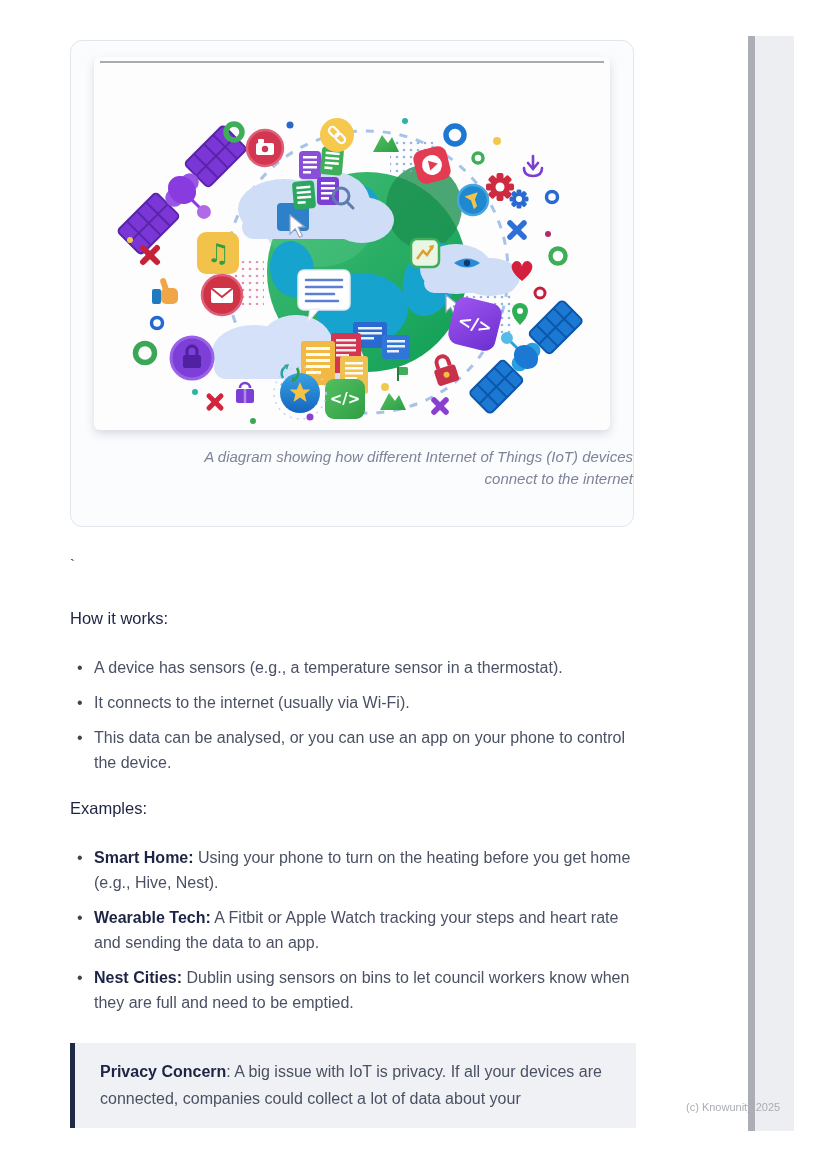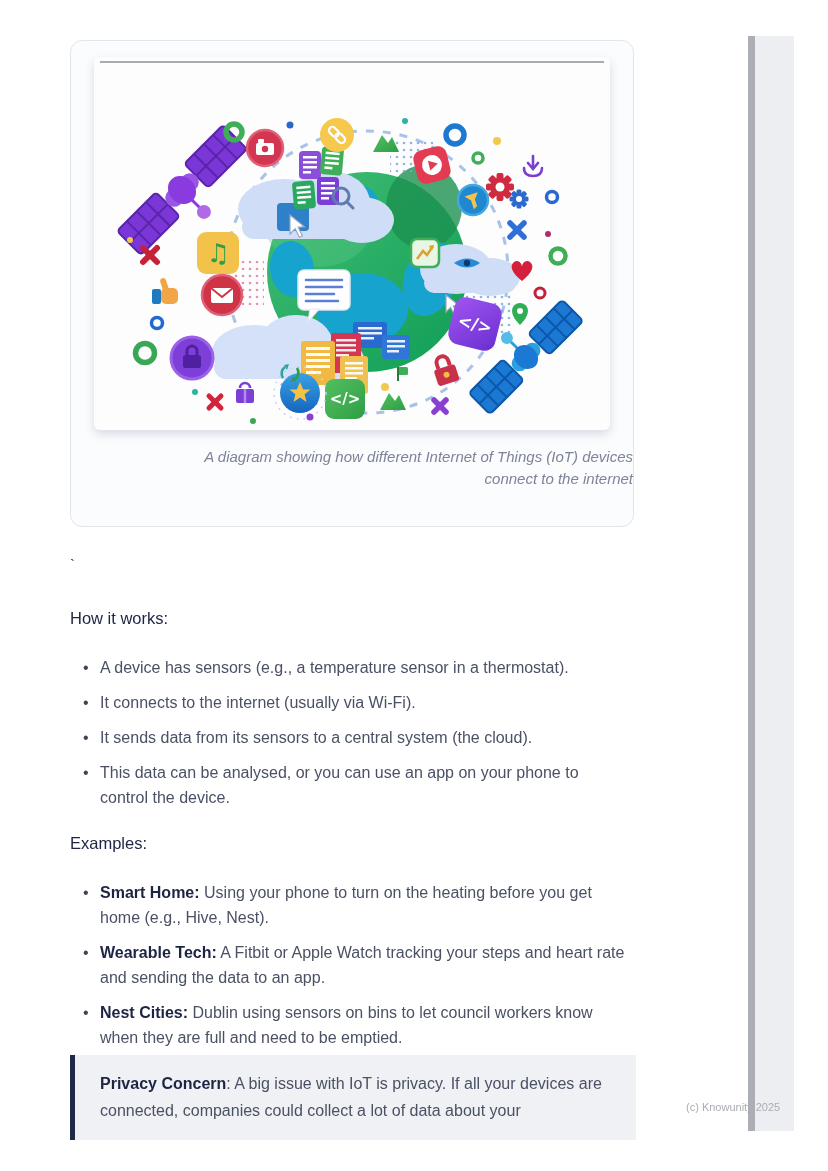--- a/index.html
+++ b/index.html
@@ -14,28 +14,28 @@
   .figure-caption{position:absolute;left:16px;right:0;top:405px;text-align:right;font-style:italic;
     color:#7d8398;font-size:15px;line-height:22px;}
 
   
   .stray{position:absolute;left:70px;top:556px;font-size:15px;color:#2b3040;}
 
   
   .content{position:absolute;left:70px;top:607px;width:566px;color:#4a5164;font-size:16px;}
   .sec{margin:0;font-size:16.5px;font-weight:400;color:#1d2444;line-height:22px;}
   .sec2{margin-top:22px;}
-  .content ul{list-style:none;margin:26px 6px 0;padding:0;}
+  .content ul{list-style:none;margin:26px 0 0;padding:0;}
   .content li{position:relative;padding-left:24px;line-height:25px;margin-top:10px;}
   .content li:first-child{margin-top:0;}
   .content li::before{content:"\2022";position:absolute;left:7px;top:0;color:#3c4456;}
   .lead{font-weight:700;color:#1d2444;}
 
   
-  .callout{margin-top:5px;height:85px;box-sizing:border-box;background:#f0f1f4;
+  .callout{margin-top:28px;height:85px;box-sizing:border-box;background:#f0f1f4;
     border-left:5px solid #1f2a47;padding:15px 24px 0 25px;line-height:27px;overflow:hidden;}
   .callout p{margin:0;}
 
   
   .watermark{position:absolute;left:686px;top:1101px;font-size:11px;color:#a9adb5;z-index:1;}
   .scroll-track{position:absolute;left:755px;top:36px;width:39px;height:1095px;background:#edeef1;
     border-radius:2px 2px 0 0;z-index:0;}
   .scroll-thumb{position:absolute;left:748px;top:36px;width:7px;height:1095px;background:#abaeb5;z-index:2;}
 </style>
 </head>
@@ -427,21 +427,20 @@
     </div>
   </div>
 
   <div class="stray">`</div>
 
   <div class="content">
     <h3 class="sec">How it works:</h3>
     <ul>
       <li><span>A device has sensors (e.g., a temperature sensor in a thermostat).</span></li>
       <li><span>It connects to the internet (usually via Wi-Fi).</span></li>
-      <li><span>It sends data from its sensors to a central system (the cloud).</span></li>
       <li><span>This data can be analysed, or you can use an app on your phone to control the device.</span></li>
     </ul>
 
     <h3 class="sec sec2">Examples:</h3>
     <ul class="examples">
       <li>
         <span class="lead">Smart Home:</span><span> Using your phone to turn on the heating before you get home (e.g., Hive, Nest).</span>
       </li>
       <li>
         <span class="lead">Wearable Tech:</span><span> A Fitbit or Apple Watch tracking your steps and heart rate and sending the data to an app.</span>

